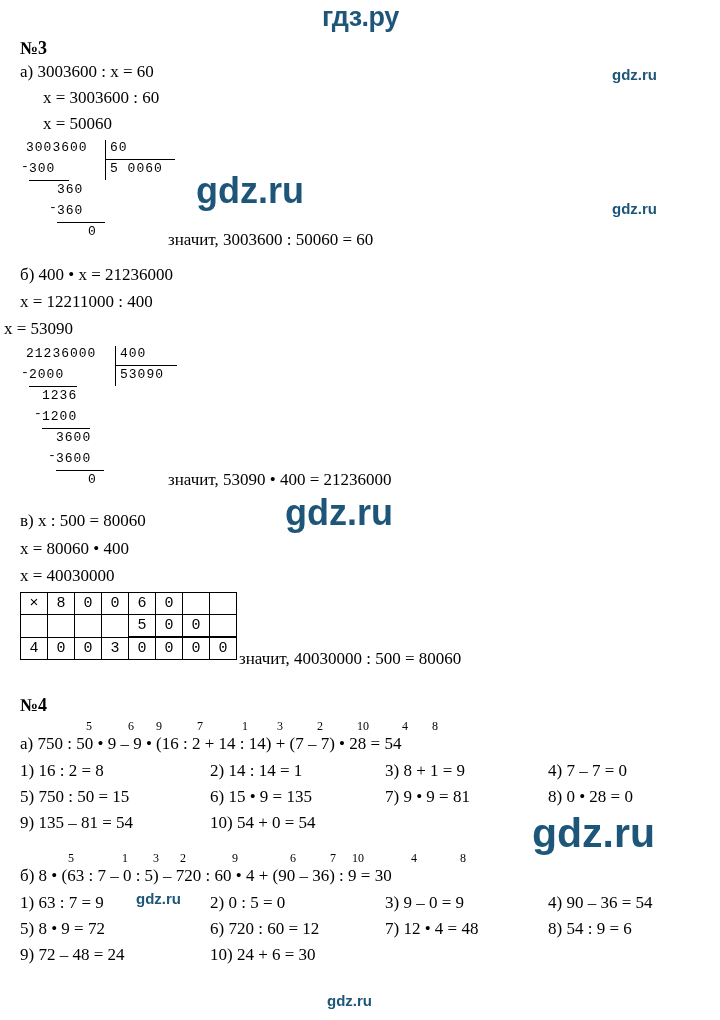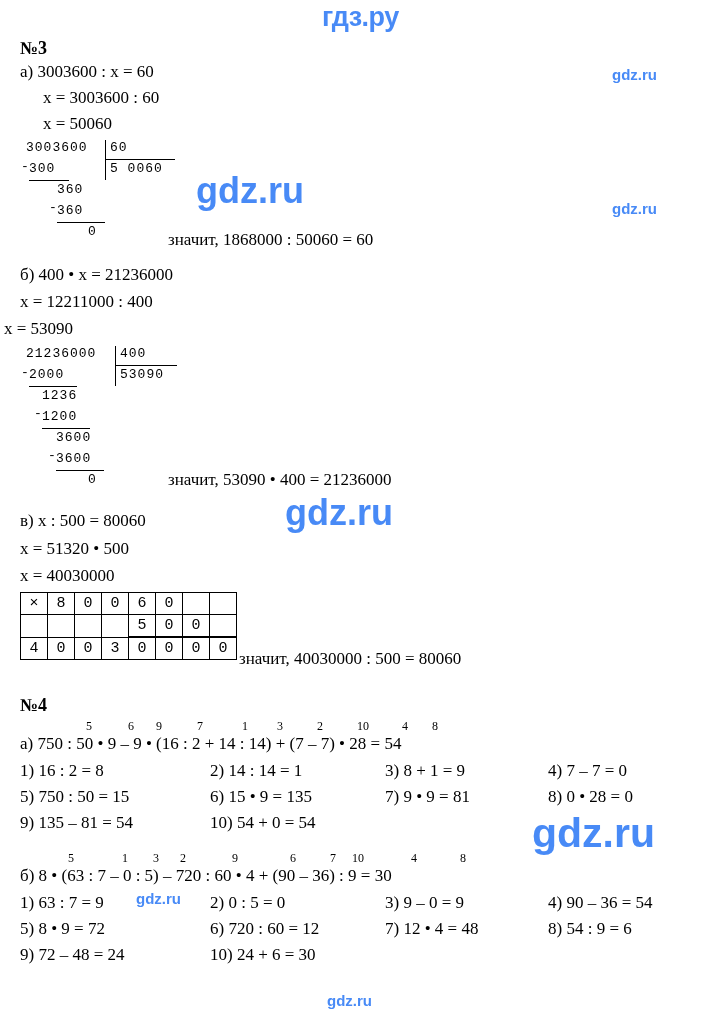--- a/index.html
+++ b/index.html
@@ -18,21 +18,21 @@
   .page {
     position: relative;
     width: 720px;
     height: 1020px;
   }
   
   .wm {
     position: absolute;
     font-family: "Liberation Sans", sans-serif;
     font-weight: bold;
-    color: #3b82f6;
+    color: #0c4a6e;
     opacity: 0.93;
     white-space: nowrap;
     user-select: none;
   }
   .wm-top { font-size: 27px; letter-spacing: -0.5px; }
   .wm-sm { font-size: 15px; }
   .wm-lg { font-size: 36px; }
   .wm-xl { font-size: 41px; }
 
   
@@ -120,21 +120,21 @@
 
   <div class="minus" style="left:21px; top:159px;">-</div>
   <div class="mono" style="left:29px; top:161px;">300</div>
   <div class="hline" style="left:29px; top:180px; width:40px;"></div>
   <div class="mono" style="left:57px; top:182px;">360</div>
   <div class="minus" style="left:49px; top:200px;">-</div>
   <div class="mono" style="left:57px; top:203px;">360</div>
   <div class="hline" style="left:57px; top:222px; width:48px;"></div>
   <div class="mono" style="left:88px; top:224px;">0</div>
 
-  <div class="line" style="left:168px; top:230px;">значит, 1868000 : 50060 = 60</div>
+  <div class="line" style="left:168px; top:230px;">значит, 3003600 : 50060 = 60</div>
 
   <div class="line" style="left:20px; top:265px;">б) 400 • х = 21236000</div>
   <div class="line" style="left:20px; top:292px;">х = 12211000 : 400</div>
   <div class="line" style="left:4px; top:319px;">х = 53090</div>
 
   <div class="mono" style="left:26px; top:346px;">21236000</div>
   <div class="vline" style="left:115px; top:346px; height:40px;"></div>
   <div class="mono" style="left:120px; top:346px;">400</div>
   <div class="hline" style="left:115px; top:365px; width:62px;"></div>
   <div class="mono" style="left:120px; top:367px;">53090</div>
@@ -148,21 +148,21 @@
   <div class="hline" style="left:42px; top:428px; width:48px;"></div>
   <div class="mono" style="left:56px; top:430px;">3600</div>
   <div class="minus" style="left:48px; top:448px;">-</div>
   <div class="mono" style="left:56px; top:451px;">3600</div>
   <div class="hline" style="left:56px; top:470px; width:48px;"></div>
   <div class="mono" style="left:88px; top:472px;">0</div>
 
   <div class="line" style="left:168px; top:470px;">значит, 53090 • 400 = 21236000</div>
 
   <div class="line" style="left:20px; top:511px;">в) х : 500 = 80060</div>
-  <div class="line" style="left:20px; top:539px;">х = 51320 • 500</div>
+  <div class="line" style="left:20px; top:539px;">х = 80060 • 400</div>
   <div class="line" style="left:20px; top:566px;">х = 40030000</div>
 
   <table class="grid" style="left:20px; top:592px;">
     <tbody>
         <tr>
       <td>×</td>
       <td>8</td>
       <td>0</td>
       <td>0</td>
       <td>6</td>

